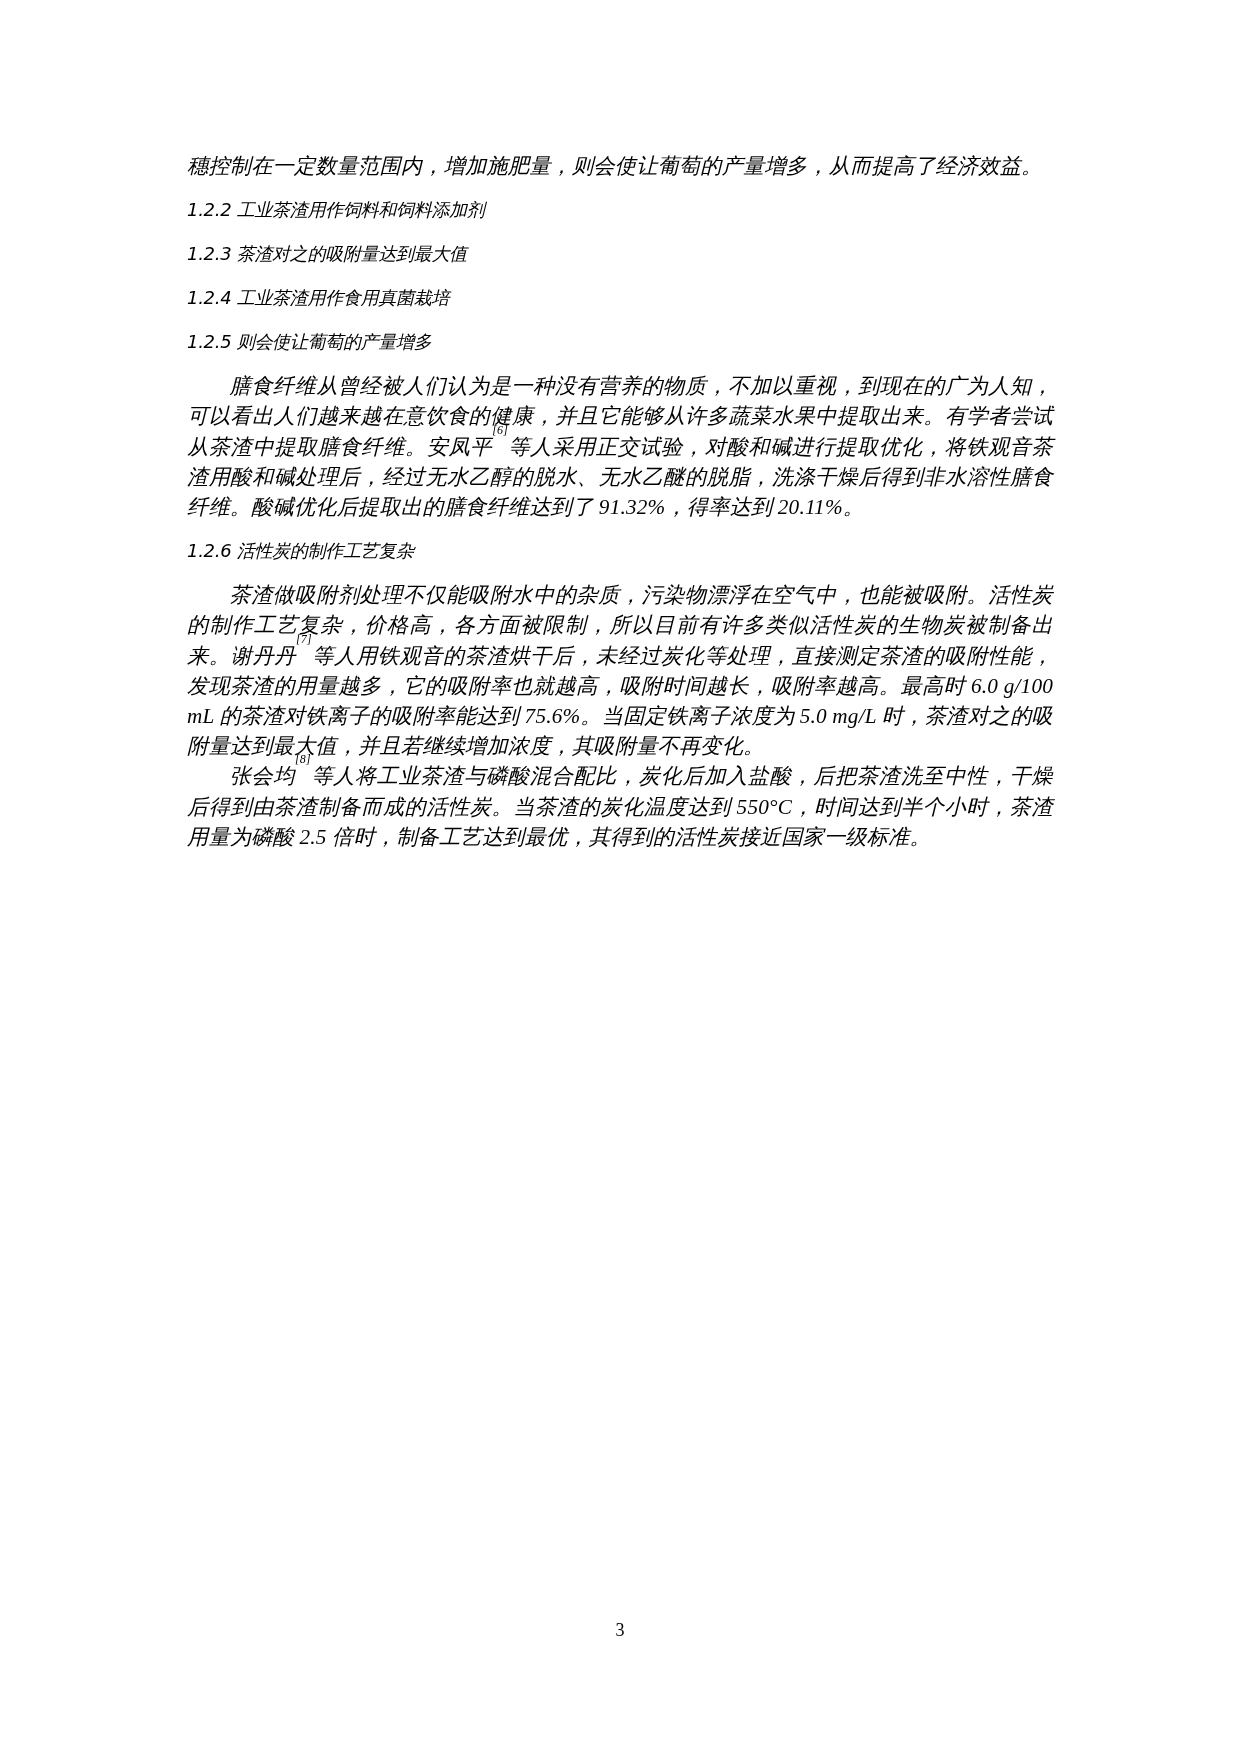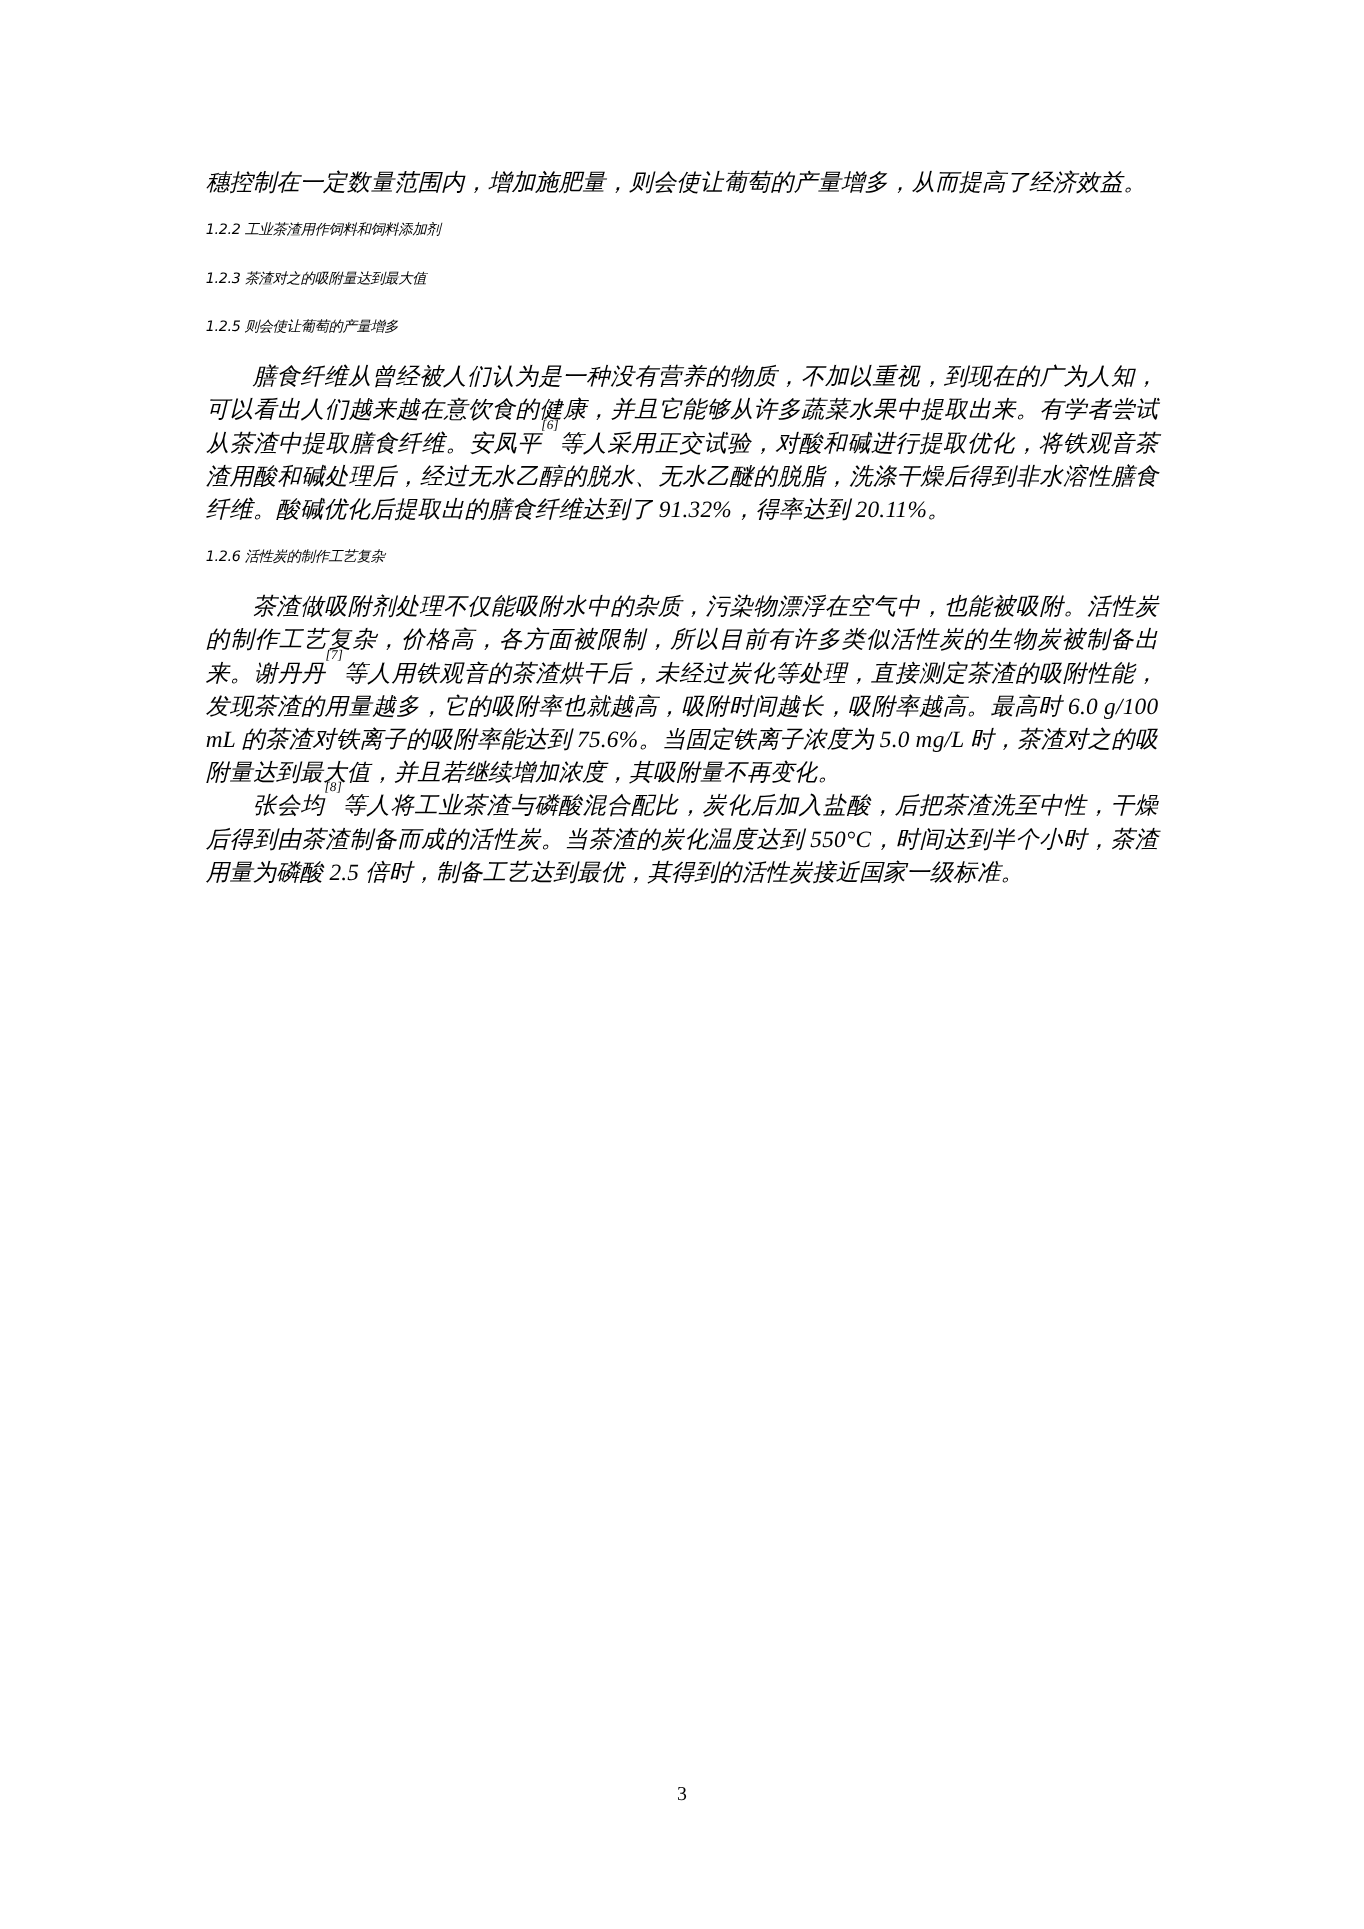--- a/index.html
+++ b/index.html
@@ -22,21 +22,21 @@
       font-size: 21.2px;
       line-height: 30.2px;
       margin: 0;
       text-align: justify;
       text-justify: inter-character;
       letter-spacing: 0.2px;
     }
     .para.indent { text-indent: 42.5px; }
     .heading {
       font-family: "DejaVu Sans", "Liberation Sans", sans-serif;
-      font-size: 13px;
+      font-size: 18px;
       line-height: 30px;
       margin: 14px 0 14px 0;
       font-weight: normal;
       letter-spacing: -0.3px;
     }
     sup.ref {
       font-size: 12px;
       vertical-align: top;
       position: relative;
       top: -2px;
@@ -56,20 +56,21 @@
 <body>
 
 <div class="page">
 
   <p class="para">穗控制在一定数量范围内，增加施肥量，则会使让葡萄的产量增多，从而提高了经济效益。</p>
 
   <h3 class="heading">1.2.2 工业茶渣用作饲料和饲料添加剂</h3>
 
   <h3 class="heading">1.2.3 茶渣对之的吸附量达到最大值</h3>
 
+  <h3 class="heading">1.2.4 工业茶渣用作食用真菌栽培</h3>
 
   <h3 class="heading">1.2.5 则会使让葡萄的产量增多</h3>
   <p class="para indent"><span>膳食纤维从曾经被人们认为是一种没有营养的物质，不加以重视，到现在的广为人知，可以看出人们越来越在意饮食的健康，并且它能够从许多蔬菜水果中提取出来。有学者尝试从茶渣中提取膳食纤维。安凤平</span><sup class="ref">[6]</sup><span>等人采用正交试验，对酸和碱进行提取优化，将铁观音茶渣用酸和碱处理后，经过无水乙醇的脱水、无水乙醚的脱脂，洗涤干燥后得到非水溶性膳食纤维。酸碱优化后提取出的膳食纤维达到了 91.32%，得率达到 20.11%。</span></p>
 
   <h3 class="heading">1.2.6 活性炭的制作工艺复杂</h3>
   <p class="para indent"><span>茶渣做吸附剂处理不仅能吸附水中的杂质，污染物漂浮在空气中，也能被吸附。活性炭的制作工艺复杂，价格高，各方面被限制，所以目前有许多类似活性炭的生物炭被制备出来。谢丹丹</span><sup class="ref">[7]</sup><span>等人用铁观音的茶渣烘干后，未经过炭化等处理，直接测定茶渣的吸附性能，发现茶渣的用量越多，它的吸附率也就越高，吸附时间越长，吸附率越高。最高时 6.0 g/100 mL 的茶渣对铁离子的吸附率能达到 75.6%。当固定铁离子浓度为 5.0 mg/L 时，茶渣对之的吸附量达到最大值，并且若继续增加浓度，其吸附量不再变化。</span></p>
   <p class="para indent"><span>张会均</span><sup class="ref">[8]</sup><span>等人将工业茶渣与磷酸混合配比，炭化后加入盐酸，后把茶渣洗至中性，干燥后得到由茶渣制备而成的活性炭。当茶渣的炭化温度达到 550°C，时间达到半个小时，茶渣用量为磷酸 2.5 倍时，制备工艺达到最优，其得到的活性炭接近国家一级标准。</span></p>
 
 </div>
 

